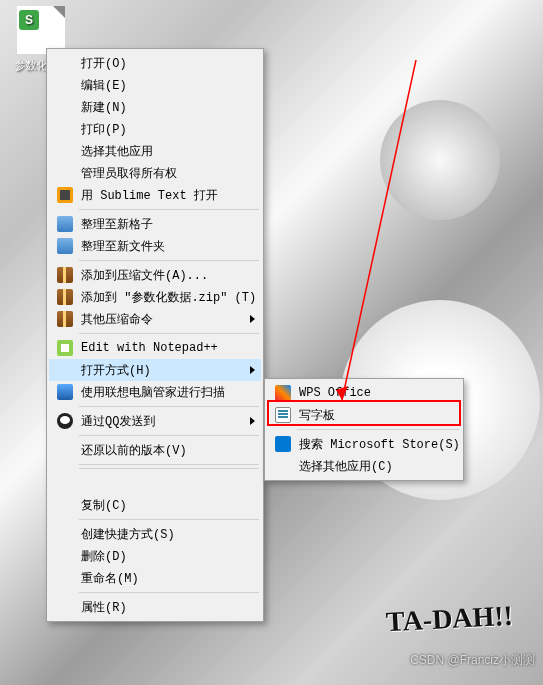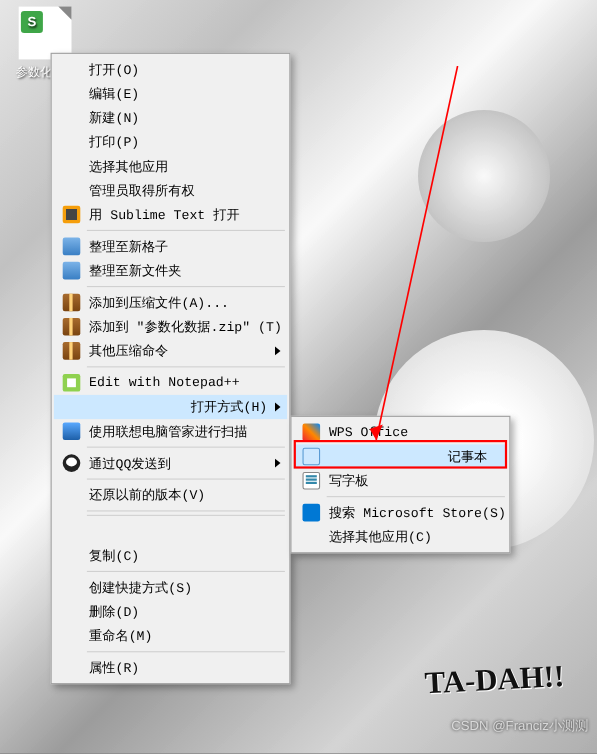--- a/index.html
+++ b/index.html
@@ -52,21 +52,21 @@
     position: absolute; background: #f0f0f0;
     border: 1px solid #a0a0a0; box-shadow: 3px 3px 6px rgba(0,0,0,0.3);
     padding: 3px 2px;
   }
   .menu-main { top: 48px; left: 46px; width: 218px; }
   .menu-sub  { top: 378px; left: 264px; width: 200px; }
   .menu-item {
     display: flex; align-items: center; height: 22px;
     padding: 0 18px 0 4px; position: relative; cursor: default; font-family: Liberation Mono, monospace;
   }
-  .menu-item.highlight { background: #cce8ff; text-align: right; }
+  .menu-item.highlight { background: #cce8ff; }
   .icon-slot {
     width: 24px; height: 18px; display: flex; align-items: center; justify-content: center;
     flex-shrink: 0; margin-right: 4px;
   }
   .label { flex: 1; white-space: nowrap; color: #000; }
   .arrow {
     position: absolute; right: 6px; top: 50%; transform: translateY(-50%);
     width: 0; height: 0; border-style: solid;
     border-width: 4px 0 4px 5px; border-color: transparent transparent transparent #000;
   }
@@ -245,26 +245,20 @@
     </div>
 </div>
 
 <div class="context-menu menu-sub">
   <div class="menu-item">
       <span class="icon-slot">
         <span class="ic ic-wps"></span>
       </span>
       <span class="label">WPS Office</span>
     </div>
-  <div class="menu-item highlight">
-      <span class="icon-slot">
-        <span class="ic ic-notepad"></span>
-      </span>
-      <span class="label">记事本</span>
-    </div>
   <div class="menu-item">
       <span class="icon-slot">
         <span class="ic ic-wordpad"></span>
       </span>
       <span class="label">写字板</span>
     </div>
   <div class="sep"></div>
   <div class="menu-item">
       <span class="icon-slot">
         <span class="ic ic-store"></span>

